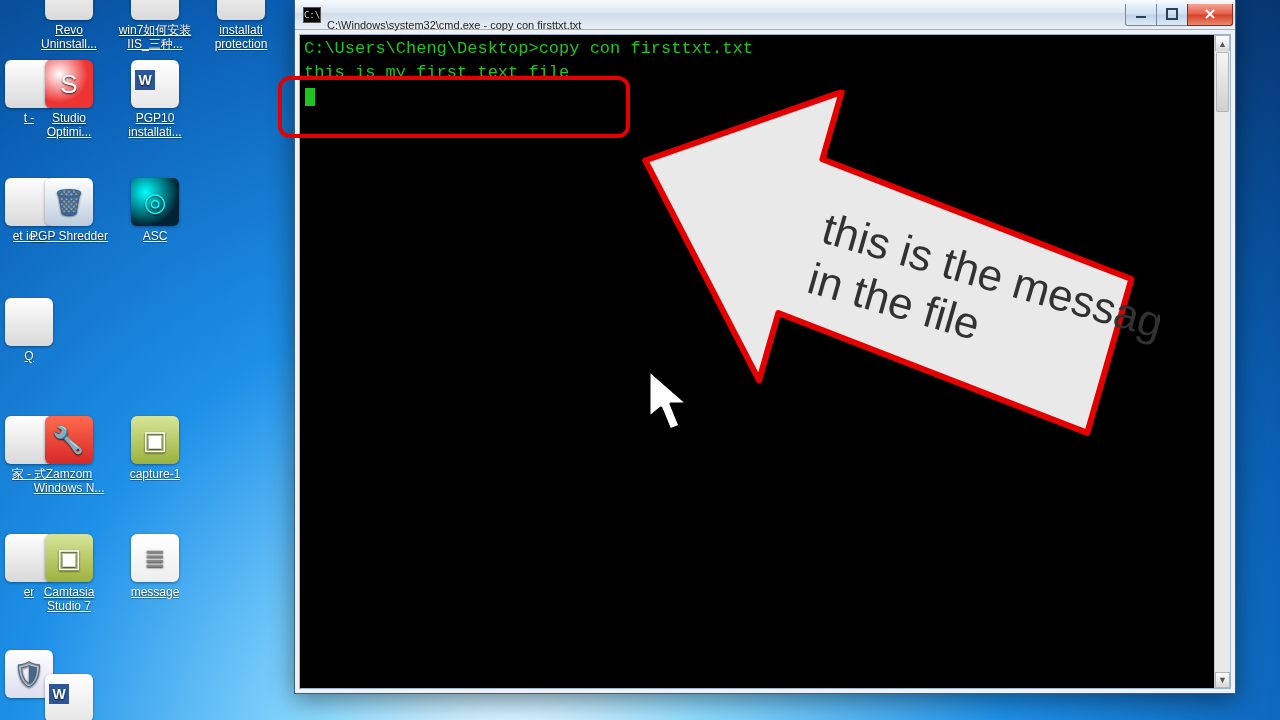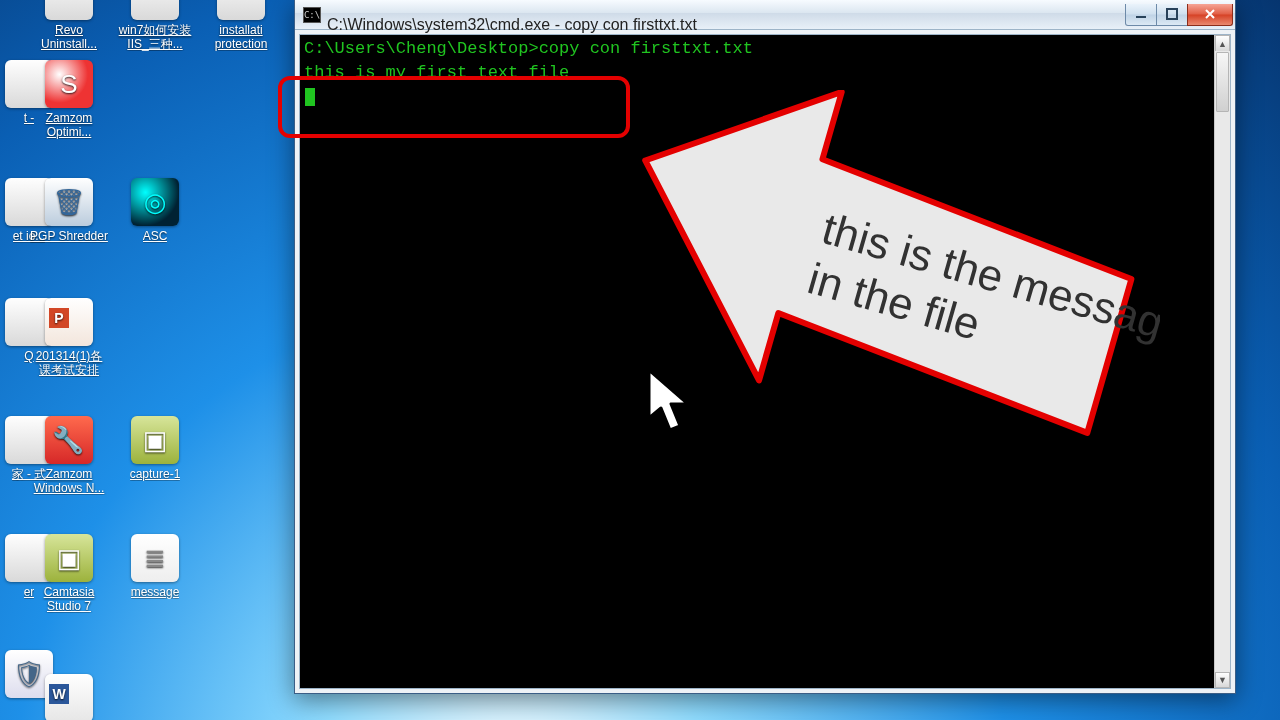--- a/index.html
+++ b/index.html
@@ -52,21 +52,21 @@
   }
   .titlebar {
     height: 30px; display: flex; align-items: center;
     background: linear-gradient(#f7fbff, #dbe6f0 45%, #cfdbe8 46%, #e8f0f8);
     border-bottom: 1px solid #9db4c8;
   }
   .titlebar .cmd-ico {
     width: 18px; height: 16px; margin: 0 6px 0 8px; background:#000; border:1px solid #555;
     display:flex;align-items:center;justify-content:center; color:#ccc; font-size:9px; font-family:monospace;
   }
-  .titlebar .title { font-size: 16px; color:#222; flex:0 0 auto;margin-top:20px; }
+  .titlebar .title { font-size: 11px; color:#222; flex:0 0 auto;margin-top:20px; }
   .titlebar .spacer { flex:1; }
   .winbtns { display:flex; height:22px; margin-right:2px; }
   .winbtn {
     width:32px; border:1px solid #6d8aa8; border-top:none; margin-left:-1px;
     background: linear-gradient(#eaf3fb,#cfe0ef 48%,#bfd3e6 52%,#dce9f4);
     display:flex;align-items:center;justify-content:center; font-size:12px; color:#28425a;
   }
   .winbtn:first-child { border-radius:0 0 0 3px; }
   .winbtn.close {
     width:46px; border-radius:0 0 3px 0;
@@ -116,41 +116,41 @@
     <div class="dicon col3" style="left: 202px; top: -28px;">
       <div class="glyph g-generic"></div>
       <div class="lbl">installati protection</div>
     </div>
     <div class="dicon col0" style="left: -10px; top: 60px;">
       <div class="glyph g-generic"></div>
       <div class="lbl">t -</div>
     </div>
     <div class="dicon col1" style="left: 30px; top: 60px;">
       <div class="glyph g-skype">S</div>
-      <div class="lbl">Zamzom Optimi...</div>
+      <div class="lbl">Studio Optimi...</div>
+    </div>
+    <div class="dicon col2" style="left: 116px; top: 60px;">
+      <div class="glyph g-word"></div>
+      <div class="lbl">PGP10 installati...</div>
     </div>
     <div class="dicon col0" style="left: -10px; top: 178px;">
       <div class="glyph g-generic"></div>
       <div class="lbl">et io...</div>
     </div>
     <div class="dicon col1" style="left: 30px; top: 178px;">
       <div class="glyph g-shred">🗑</div>
       <div class="lbl">PGP Shredder</div>
     </div>
     <div class="dicon col2" style="left: 116px; top: 178px;">
       <div class="glyph g-asc">◎</div>
       <div class="lbl">ASC</div>
     </div>
     <div class="dicon col0" style="left: -10px; top: 298px;">
       <div class="glyph g-generic"></div>
       <div class="lbl">Q</div>
-    </div>
-    <div class="dicon col1" style="left: 30px; top: 298px;">
-      <div class="glyph g-ppt"></div>
-      <div class="lbl">201314(1)各课考试安排</div>
     </div>
     <div class="dicon col0" style="left: -10px; top: 416px;">
       <div class="glyph g-generic"></div>
       <div class="lbl">家 - 式</div>
     </div>
     <div class="dicon col1" style="left: 30px; top: 416px;">
       <div class="glyph g-wrench">🔧</div>
       <div class="lbl">Zamzom Windows N...</div>
     </div>
     <div class="dicon col2" style="left: 116px; top: 416px;">

